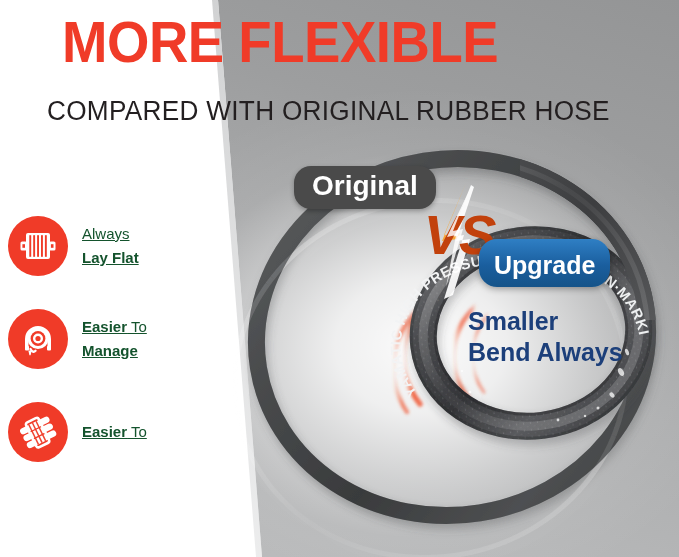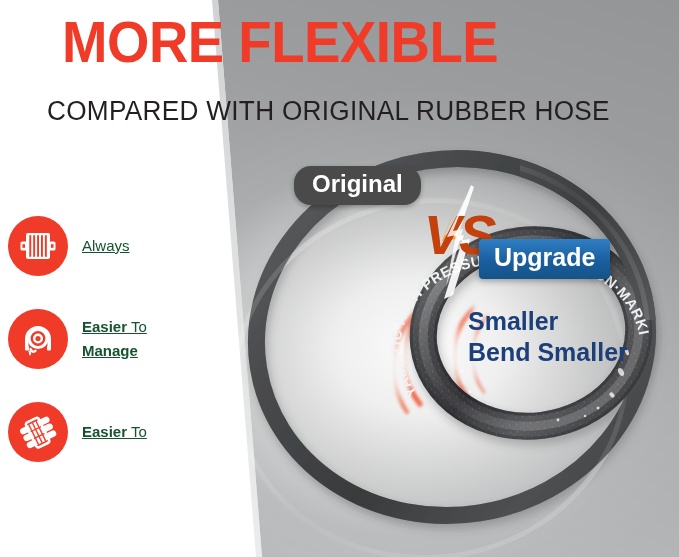--- a/index.html
+++ b/index.html
@@ -100,28 +100,28 @@
     display:flex;align-items:center;justify-content:center;
     color:#fff;
     font-weight:700;
     white-space:nowrap;
   }
   .pill-original{
     left:294px;top:166px;
     padding:4px 18px 7px;
     border-radius:17px;
     background:#4a4a4a;
-    font-size:24px;
+    font-size:28px;
     box-shadow:0 2px 5px rgba(0,0,0,.30);
     font-weight:600;
   }
   .pill-upgrade{
     left:479px;top:239px;
-    padding:4px 15px 7px;
-    border-radius:4px;
+    padding:12px 15px 7px;
+    border-radius:18px;
     background:linear-gradient(180deg,#2f7fc4 0%,#1a5e9e 55%,#155389 100%);
     font-size:25px;
     box-shadow:0 2px 6px rgba(0,0,0,.32);
   }
 
   
   .vs-block{
     position:absolute;left:404px;top:183px;
     width:110px;height:120px;
   }
@@ -296,20 +296,21 @@
             <rect x="25.9" y="6.2" width="1.9" height="21.6"></rect>
           </g>
           <rect x="1.5" y="12.5" width="6.5" height="9" rx="1.6" fill="#fff"></rect>
           <rect x="30" y="12.5" width="6.5" height="9" rx="1.6" fill="#fff"></rect>
           <rect x="3.4" y="15.2" width="2.6" height="3.6" fill="#f03b28"></rect>
           <rect x="31.9" y="15.2" width="2.6" height="3.6" fill="#f03b28"></rect>
         </svg>
       </div>
       <div class="f-text">
         <div><span class="l1">Always</span></div>
+        <div><span class="l2">Lay Flat</span></div>
       </div>
     </div>
 
     <div class="feature">
       <div class="f-icon">
         <svg width="38" height="38" viewBox="0 0 38 38">
           <path d="M6 19 A13 13 0 0 1 32 19 L32 27 L28.5 27 L28.5 19 A9.5 9.5 0 0 0 9.5 19 L9.5 27 L6 27 Z" fill="#fff"></path>
           <circle cx="19" cy="18.5" r="10.5" fill="#fff"></circle>
           <circle cx="19" cy="18.5" r="7.4" fill="#f03b28"></circle>
           <circle cx="19" cy="18.5" r="5.0" fill="#fff"></circle>
@@ -371,16 +372,16 @@
     <div class="vs-text">VS</div>
     <svg width="110" height="120" viewBox="0 0 110 120" style="position:absolute;left:0;top:0;">
       <path d="M64 10 L49 48 L59 46 L42 104 L52 52 L43 54 Z" fill="#ffffff" opacity=".82"></path>
     </svg>
   </div>
 
   <div class="pill pill-upgrade">Upgrade</div>
 
   <div class="bend">
     <div>Smaller</div>
-    <div>Bend Smaller</div>
+    <div>Bend Always</div>
   </div>
 
 </div>
 
 </body></html>

